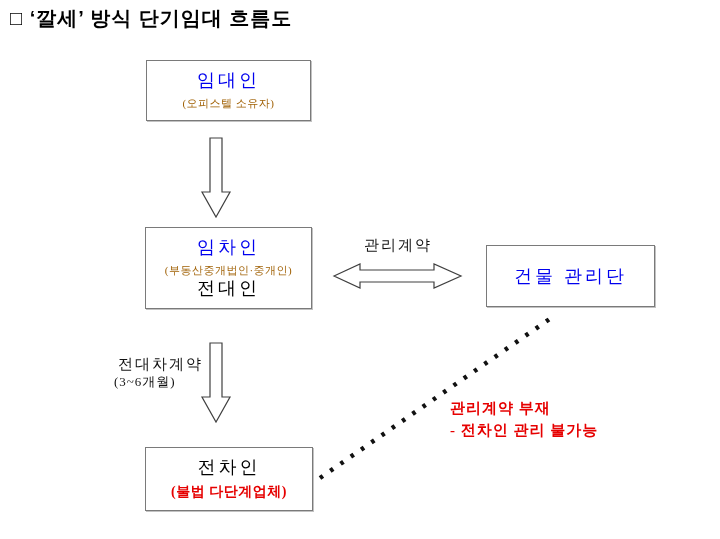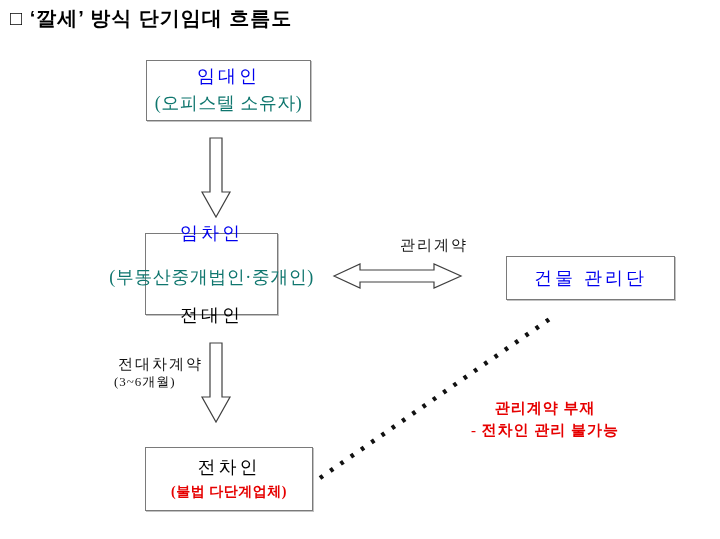--- a/index.html
+++ b/index.html
@@ -38,54 +38,54 @@
   .box-name {
     font-family: "Liberation Sans", sans-serif;
     font-size: 18px;
     letter-spacing: 3px;
     color: #0000ee;
     line-height: 1.15;
   }
   .box-name.black { color: #000; }
   .box-sub {
     font-family: "Liberation Serif", serif;
-    font-size: 18px;
-    color: #0f766e;
+    font-size: 11px;
+    color: #a16207;
     margin-top: 5px;
     letter-spacing: 0.5px;
     white-space: nowrap;
   }
   .box-sub.red { color: #e60000; font-weight: bold; font-size: 14px; }
   .box-landlord { left: 146px; top: 60px; width: 165px; height: 61px; }
-  .box-tenant   { left: 145px; top: 233px; width: 133px; height: 82px; gap: 16px; }
-  .box-mgmt     { left: 486px; top: 256px; width: 169px; height: 44px; margin-left: 20px; }
+  .box-tenant   { left: 145px; top: 227px; width: 167px; height: 82px; }
+  .box-mgmt     { left: 486px; top: 245px; width: 169px; height: 62px; }
   .box-subtenant{ left: 145px; top: 447px; width: 168px; height: 64px; }
   .flow-label {
     position: absolute;
     font-family: "Liberation Serif", serif;
     font-size: 15px;
     color: #111;
     letter-spacing: 2px;
     white-space: nowrap;
   }
   .lbl-lease    { left: 117px; top: 155px; }
-  .lbl-mgmt     { left: 364px; top: 236px; margin-left: 36px; }
+  .lbl-mgmt     { left: 364px; top: 236px; }
   .lbl-sublease { left: 118px; top: 355px; }
   .lbl-period   { left: 114px; top: 373px; font-size: 13px; letter-spacing: 1px; }
   .arrow-svg { position: absolute; }
   .arrow-down-1 { left: 200px; top: 137px; }
   .arrow-down-2 { left: 200px; top: 342px; }
   .arrow-double { left: 332px; top: 263px; }
   .dotted-svg { left: 312px; top: 308px; }
   .annotation {
     position: absolute;
     left: 450px;
     top: 398px;
     width: 190px;
-    text-align: center;
+    text-align: left;
     color: #e60000;
     font-family: "Liberation Serif", serif;
     font-weight: bold;
     font-size: 15px;
     letter-spacing: 1px;
     line-height: 1.45;
   }
   .annotation .line2 { font-size: 15px; white-space: nowrap; }
 </style>
 </head>

